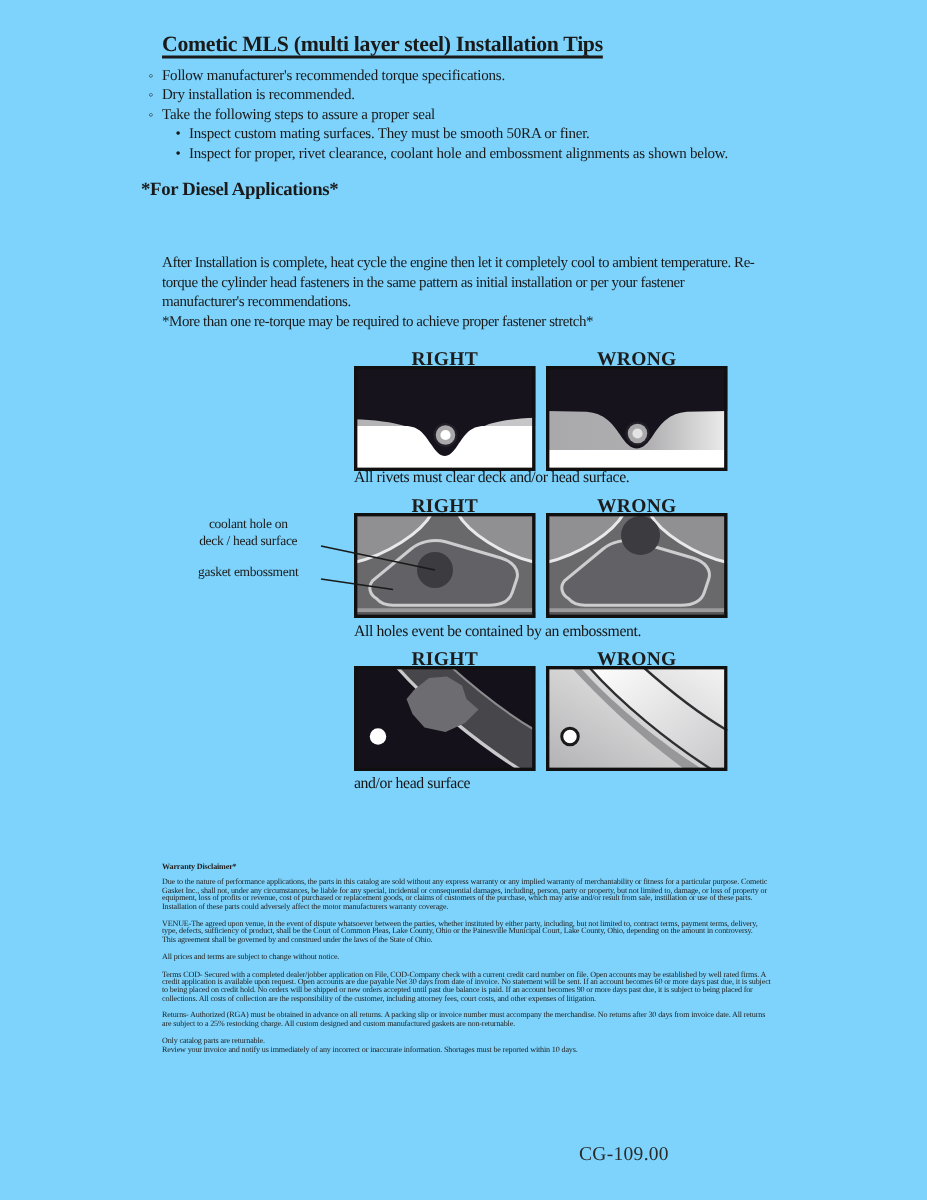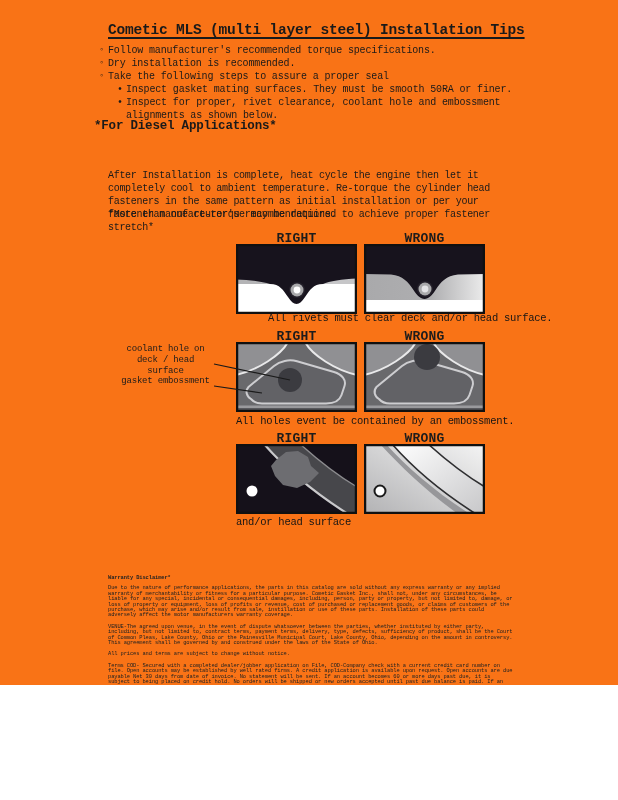--- a/index.html
+++ b/index.html
@@ -1,18 +1,18 @@
 <!DOCTYPE html>
 <html><head>
 <meta charset="utf-8">
 <style>
   html,body{margin:0;padding:0;background:#ffffff;}
   .page{
-    position:relative;width:618px;height:685px;background:#f97316;overflow:hidden;
-    font-family:Liberation Mono, monospace;color:#1a1a1a;
+    position:relative;width:618px;height:800px;background:#7dd3fc;overflow:hidden;
+    font-family:Liberation Serif, serif;color:#1a1a1a;
   }
   .abs{position:absolute;}
   .title{
     left:108px;top:22px;font-size:14.5px;font-weight:bold;letter-spacing:-0.2px;
     text-decoration:underline;text-underline-offset:3px;text-decoration-thickness:1.5px;
   }
   .bullets{left:99px;top:44px;width:430px;font-size:10px;letter-spacing:-0.15px;line-height:13px;}
   .bullet{display:flex;}
   .bullet .glyph{width:9px;flex:0 0 9px;font-size:9px;line-height:13px;}
   .bullet.sub{padding-left:18px;}
@@ -51,21 +51,21 @@
     <div class="bullet">
       <span class="glyph">◦</span>
       <span>Dry installation is recommended.</span>
     </div>
     <div class="bullet">
       <span class="glyph">◦</span>
       <span>Take the following steps to assure a proper seal</span>
     </div>
     <div class="bullet sub">
       <span class="glyph">•</span>
-      <span>Inspect gasket mating surfaces.  They must be smooth 50RA or finer.</span>
+      <span>Inspect custom mating surfaces.  They must be smooth 50RA or finer.</span>
     </div>
     <div class="bullet sub">
       <span class="glyph">•</span>
       <span>Inspect for proper, rivet clearance, coolant hole and embossment alignments as shown below.</span>
     </div>
   </div>
 
   <div class="abs diesel-heading">*For Diesel Applications*</div>
   <p class="abs para p2">After Installation is complete, heat cycle the engine then let it completely cool to ambient temperature. Re-torque the cylinder head fasteners in the same pattern as initial installation or per your fastener manufacturer's recommendations.</p>
   <p class="abs para p3">*More than one re-torque may be required to achieve proper fastener stretch*</p>
@@ -95,21 +95,21 @@
       </defs>
       <rect x="0" y="0" width="121" height="70" fill="#17131d"></rect>
       <path d="M0,30 L27,30.5 C39,31.5 44,38 49.5,46 C53,51.5 56.5,55 60.5,55 C64.5,55 68,51.5 71.5,46 C77,38 82,31.5 94,30.5 L121,30 L121,56 L0,56 Z" fill="url(#g1)"></path>
       <rect x="0" y="56" width="121" height="14" fill="#ffffff"></rect>
       <circle cx="61" cy="45" r="8" fill="#24202a"></circle>
       <circle cx="61" cy="45" r="6.5" fill="#a9a9ab"></circle>
       <circle cx="61" cy="45" r="3.4" fill="#e3e3e5"></circle>
       <rect x="1" y="1" width="119" height="68" fill="none" stroke="#101010" stroke-width="2.5"></rect>
     </svg>
   </div>
-  <div class="abs caption" style="top:312px;margin-left:32px;">All rivets must clear deck and/or head surface.</div>
+  <div class="abs caption" style="top:312px;">All rivets must clear deck and/or head surface.</div>
 
   <div class="abs labels-row" style="top:329px;">
     <span>RIGHT</span>
     <span>WRONG</span>
   </div>
 
   <div class="abs side-label" style="top:344px;">
     <div>coolant hole on</div>
     <div>deck / head surface</div>
   </div>

